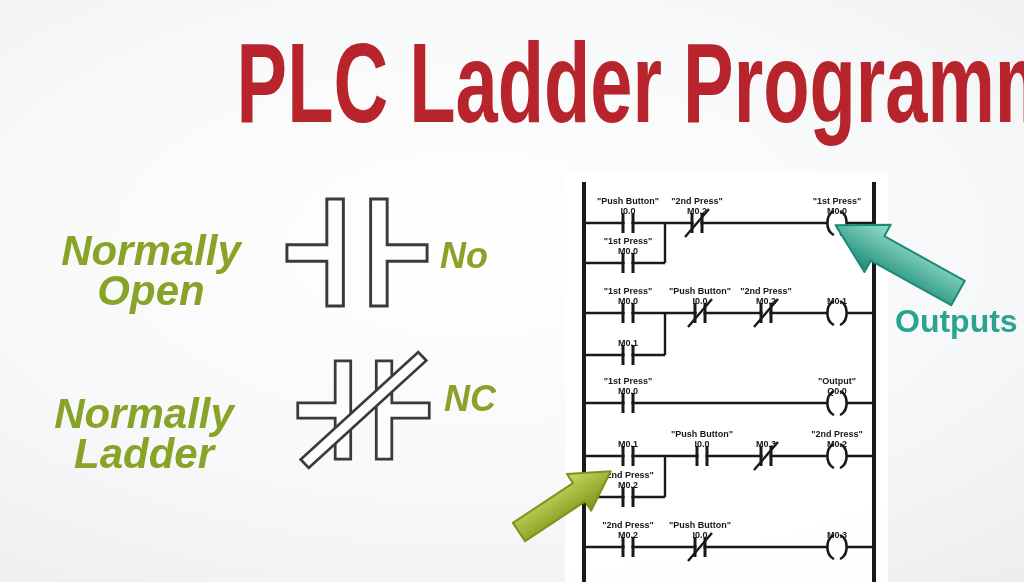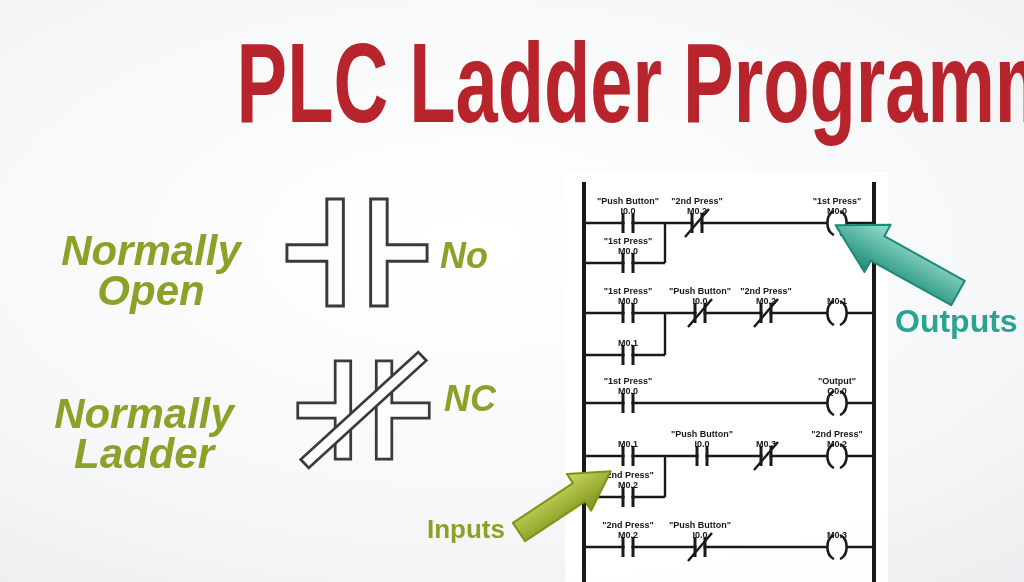--- a/index.html
+++ b/index.html
@@ -236,15 +236,14 @@
       <linearGradient id="gOlive" x1="0" y1="0" x2="0" y2="1">
         <stop offset="0" style="stop-color:var(--olive-light,#ccd965)"></stop>
         <stop offset="1" style="stop-color:var(--olive-dark,#7c9318)"></stop>
       </linearGradient>
     </defs>
     <polygon points="0,-14 92,-14 92,-27 140,0 92,27 92,14 0,14" transform="translate(958 293) rotate(209)" fill="url(#gTeal)" stroke="var(--teal-dark,#1b8a77)" stroke-width="2" stroke-linejoin="round"></polygon>
     <polygon points="0,-11 72,-11 72,-22 110,0 72,22 72,11 0,11" transform="translate(519 532) rotate(-33.5)" fill="url(#gOlive)" stroke="var(--olive-dark,#7c9318)" stroke-width="2" stroke-linejoin="round"></polygon>
   </svg>
 
   <div class="callout" id="outputs-label">Outputs</div>
-  <div class="callout" id="inputs-label">Inputs</div>
 
 </div>
 
 </body></html>

